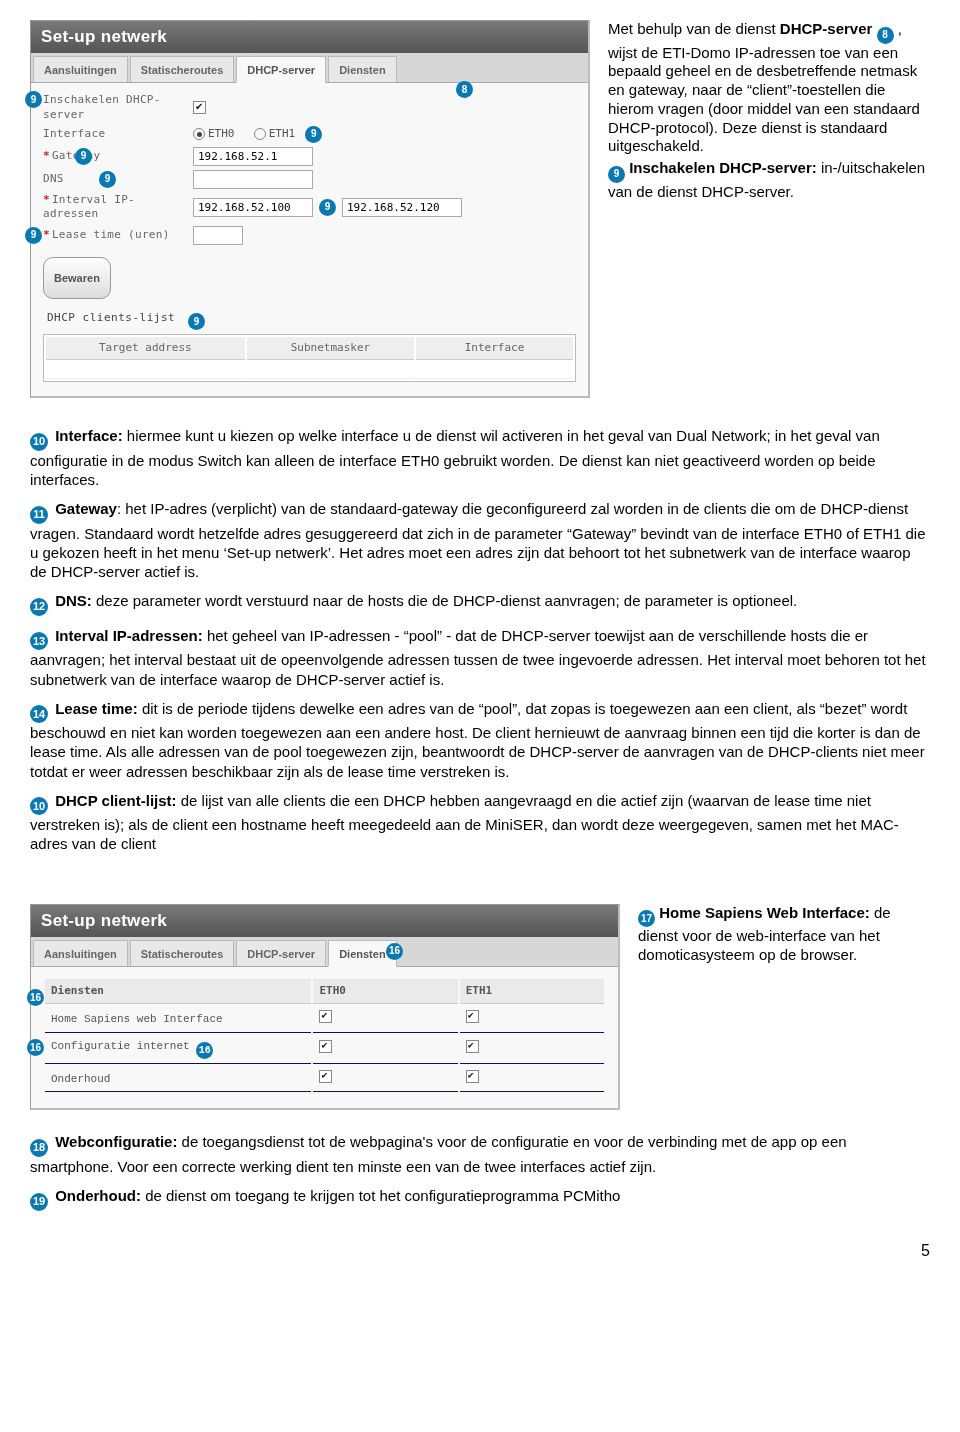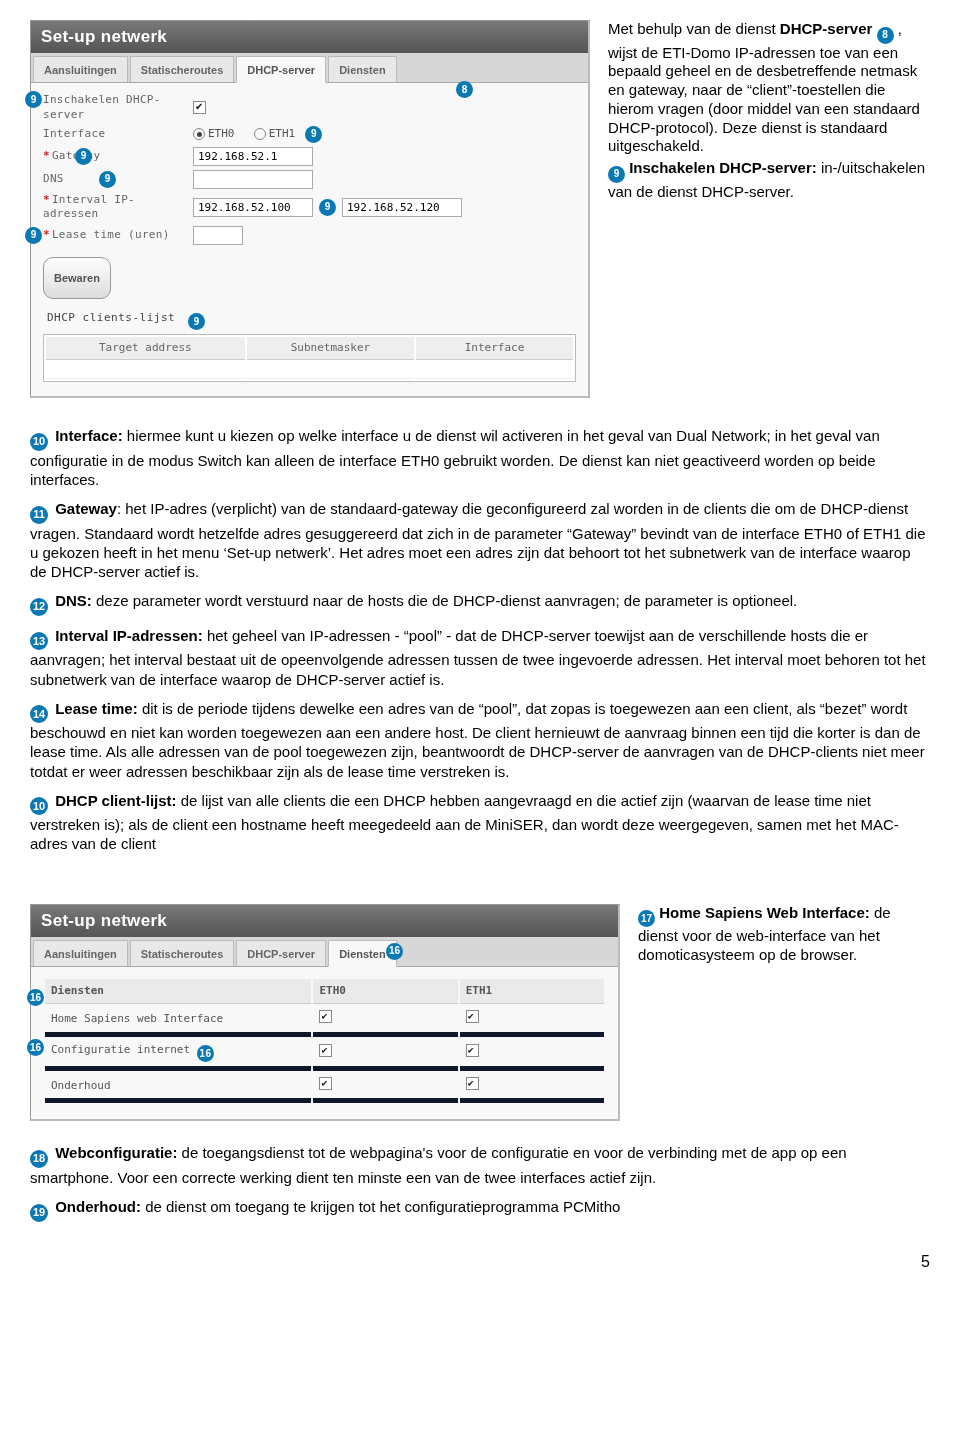--- a/index.html
+++ b/index.html
@@ -99,21 +99,21 @@
   .side-txt b { font-weight:bold; }
 
   
   .body-txt { font-size: 15px; line-height: 1.28; margin-bottom: 10px; }
   .body-txt b { font-weight: bold; }
   .body-txt .bub { width:18px; height:18px; font-size:11px; margin-right:3px; }
 
   
   .srv-table { width:100%; font-family: monospace; font-size:11px; color:#555; }
   .srv-table th { text-align:left; padding: 5px 6px; font-weight:bold; background:#eaeaea; border-bottom:1px solid #ccc;}
-  .srv-table td { padding: 4px 6px; border-bottom:5px solid #0f172a; }
+  .srv-table td { padding: 4px 6px; border-bottom:1px solid #0f172a;font-family:Liberation Mono, monospace; }
   .chkbox { display:inline-block; width:13px;height:13px;border:1px solid #888;background:#fff; position:relative;}
   .chkbox.c::after{content:"✔"; position:absolute; font-size:10px; top:-2px; left:1px; color:#111;}
 
   .page-no { text-align:right; margin-top:30px; font-size:16px; }
 </style>
 </head>
 <body>
 
 <div class="row-top">
   <div class="panel" style="width:560px;">

